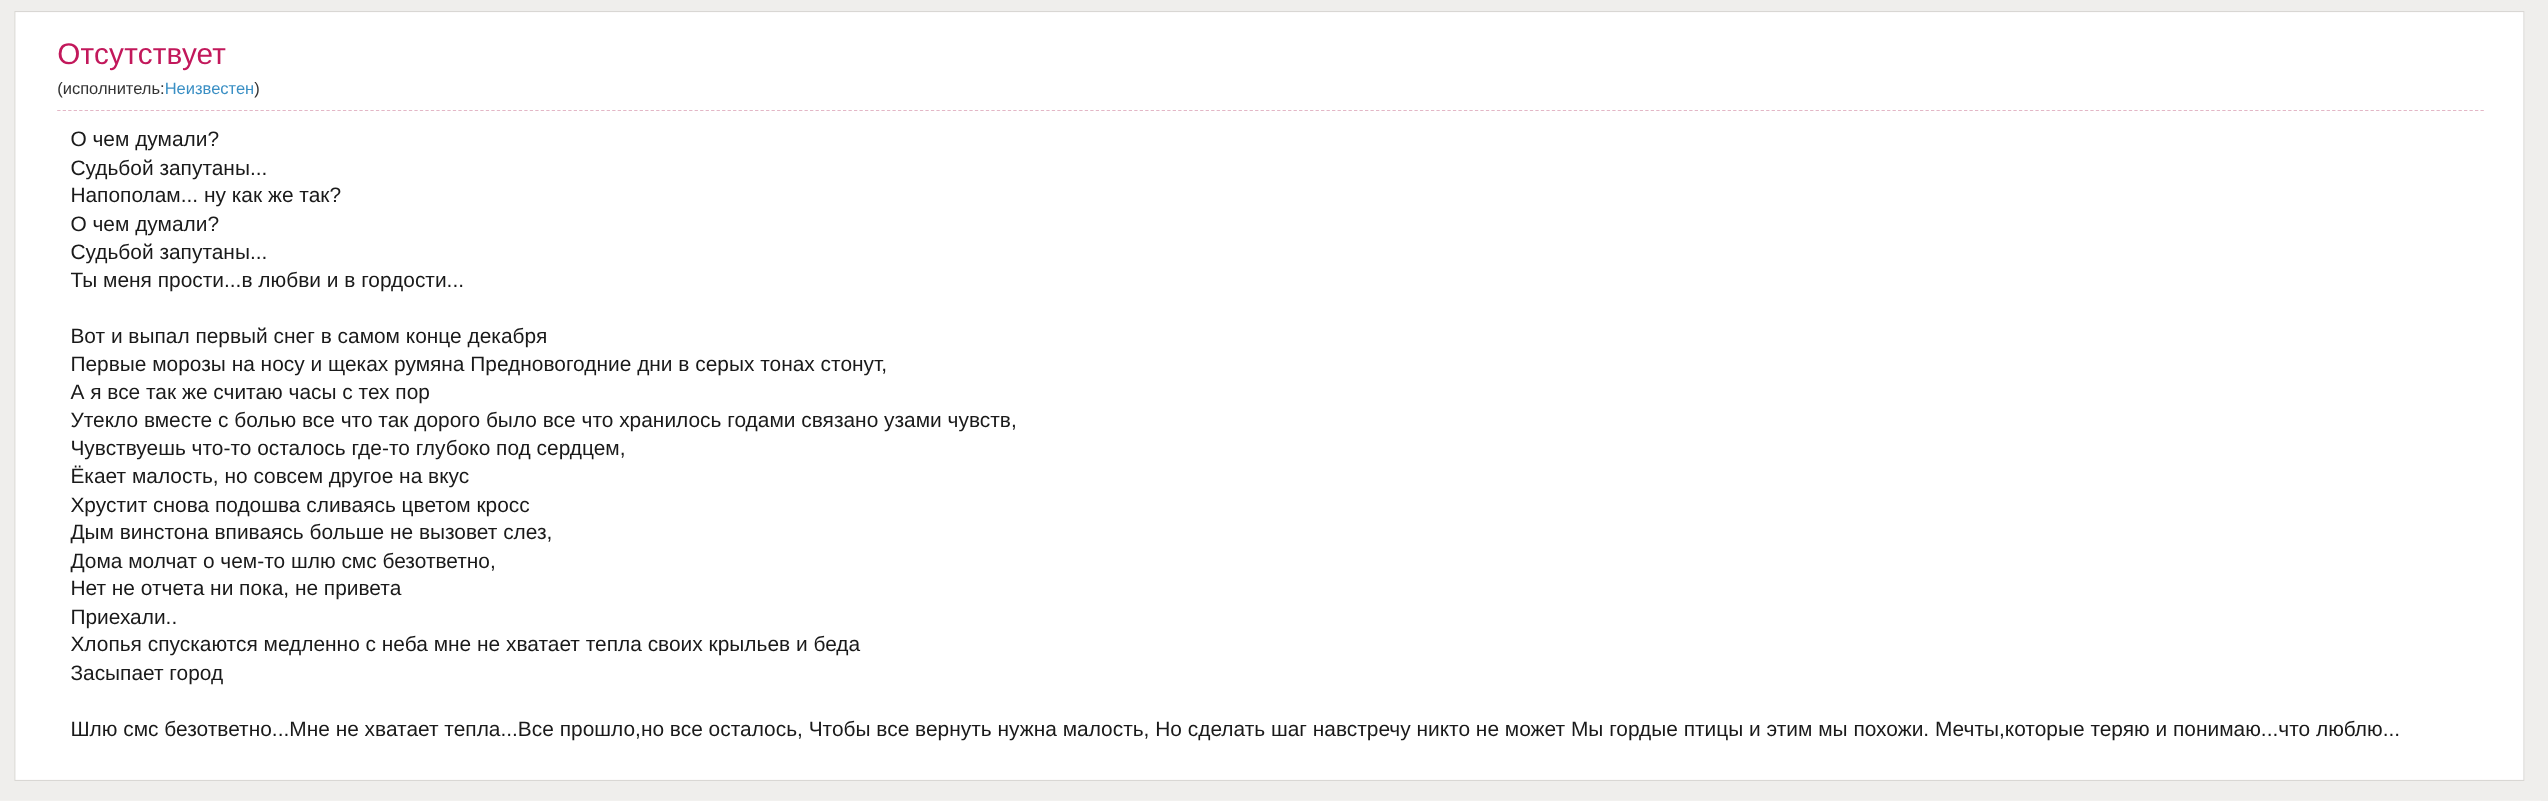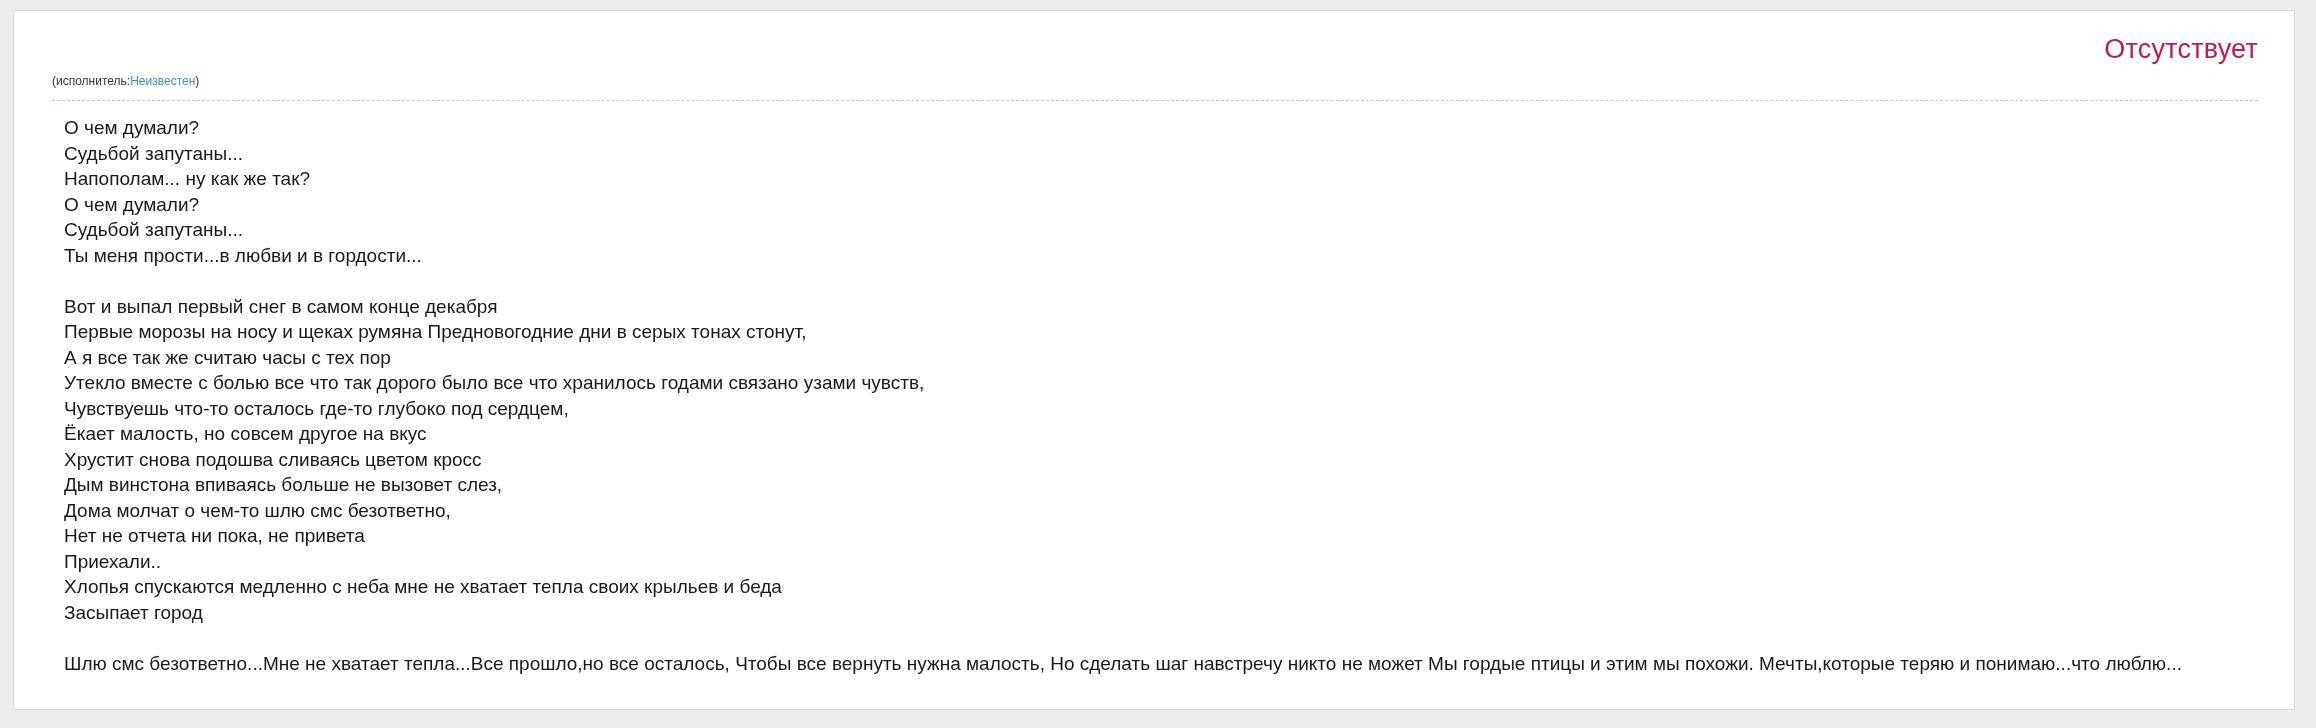--- a/index.html
+++ b/index.html
@@ -27,24 +27,23 @@
   .inner {
     padding: 22px 36px 0 38px;
   }
   .song-title {
     color: #c2185b;
     font-size: 27px;
     line-height: 32px;
     font-weight: normal;
     margin: 0 0 6px 0;
     letter-spacing: 0.2px;
-    text-align: right;
   }
   .artist-line {
-    font-size: 12px;
+    font-size: 15px;
     color: #333333;
     margin: 0 0 9px 0;
     line-height: 20px;
   }
   .artist-line .artist-name {
     color: #3a8fc4;
     text-decoration: none;
   }
   .divider {
     border: 0;

